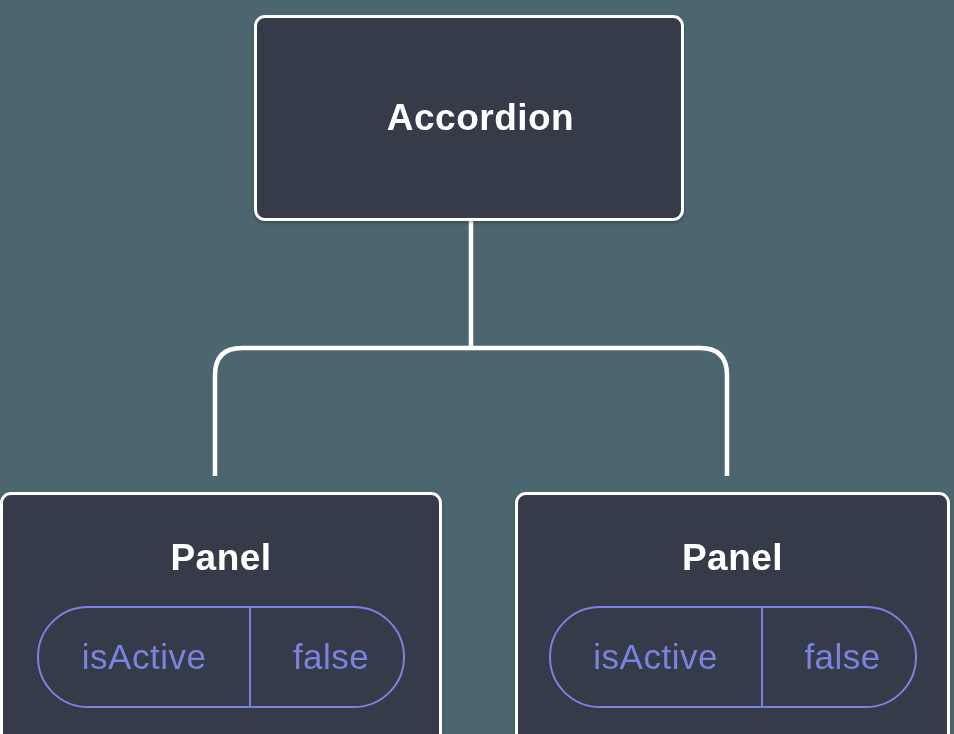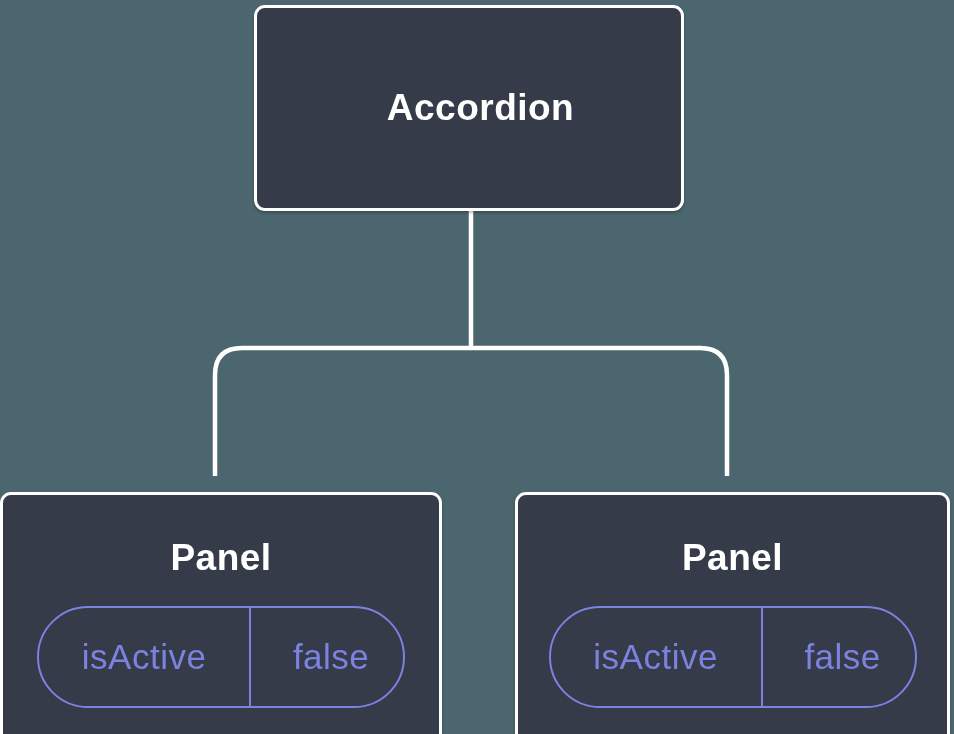--- a/index.html
+++ b/index.html
@@ -27,21 +27,21 @@
   .node {
     position: absolute;
     box-sizing: border-box;
     background: #353B48;
     border: 3px solid #FFFFFF;
     border-radius: 11px;
     box-shadow: 0 2px 3px rgba(0,0,0,0.25);
   }
   .node-root {
     left: 254px;
-    top: 5px;
+    top: 15px;
     width: 430px;
     height: 206px;
     display: flex;
     align-items: center;
     justify-content: center;
     padding-left: 23px;
   }
   .node-title {
     color: #FFFFFF;
     font-size: 37px;

